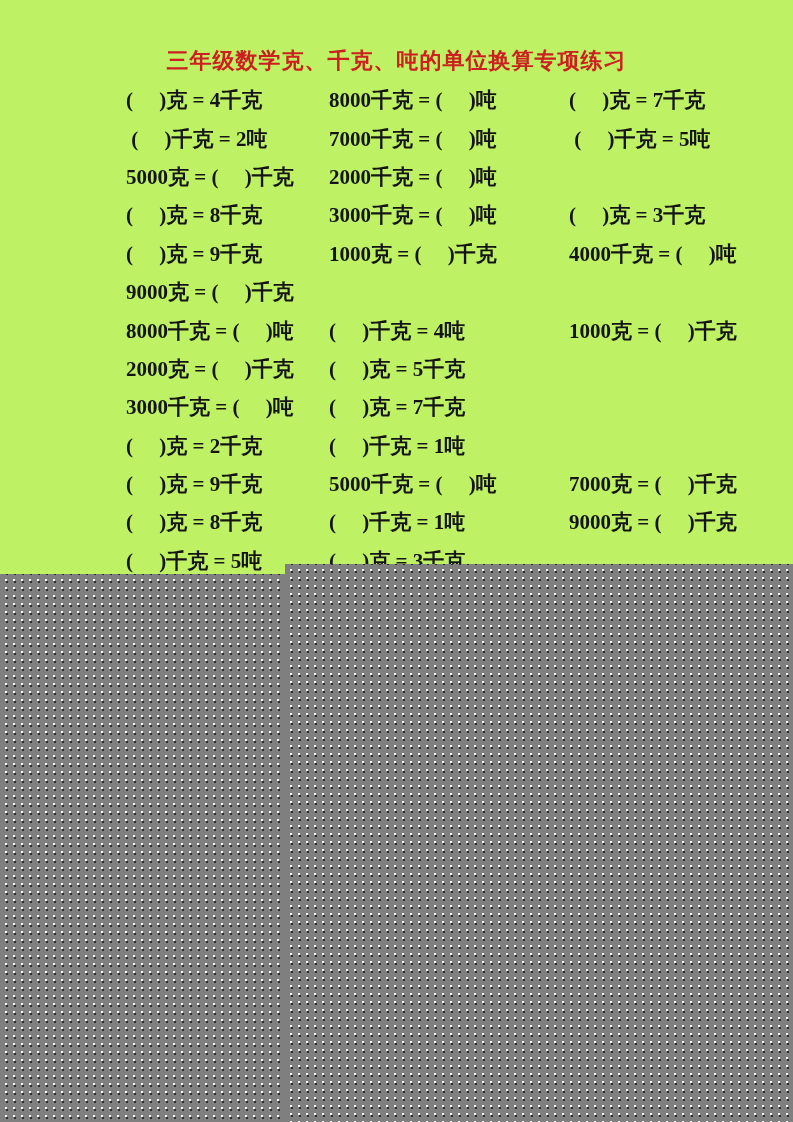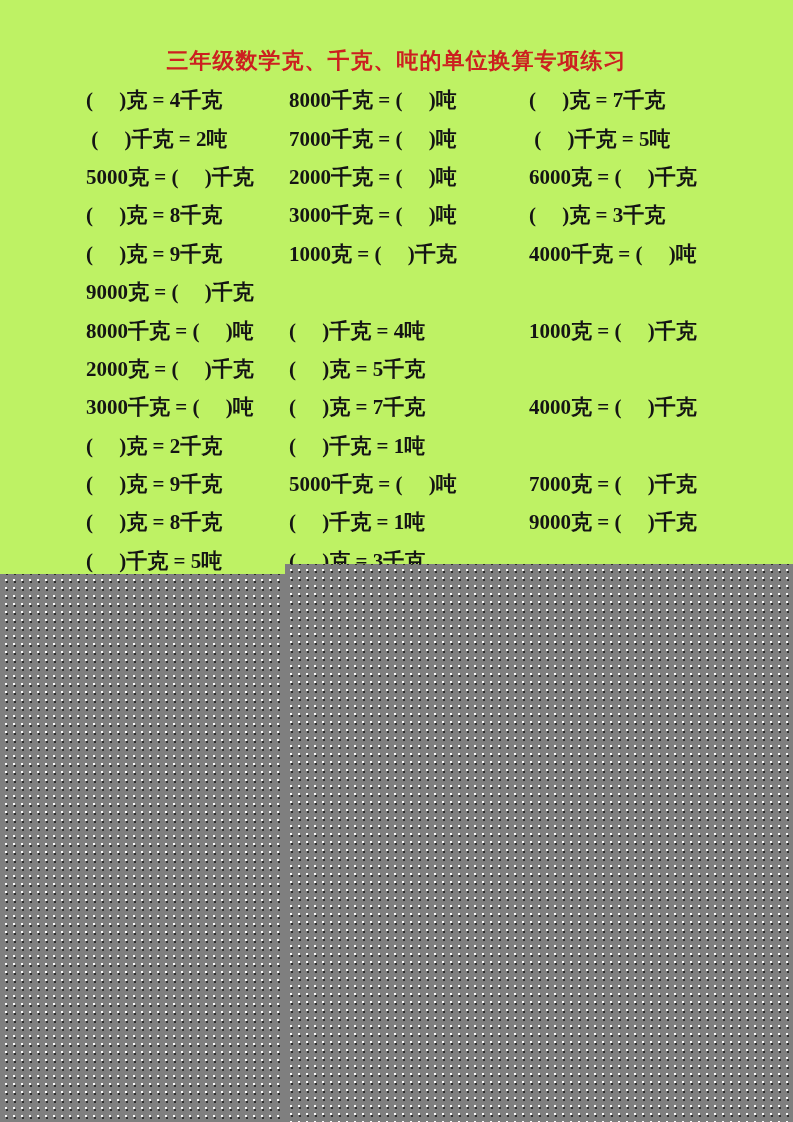--- a/index.html
+++ b/index.html
@@ -21,20 +21,21 @@
   .rows{position:absolute;top:81px;left:0;width:793px;}
   .row{
     display:grid;
     grid-template-columns:203px 240px auto;
     padding-left:86px;
     height:38.4px;
     align-items:center;
     font-size:21px;
     font-weight:bold;
     color:#141414;
+    margin-left:40px;
   }
   .cell{white-space:pre;overflow:visible;}
   .gray{
     position:absolute;
     background-color:#7f7f7f;
     background-image:
       radial-gradient(circle,#fbfbfb 0 1.1px,rgba(0,0,0,0) 1.25px),
       radial-gradient(circle,#2e2e2e 0 1.1px,rgba(0,0,0,0) 1.25px);
     background-size:8px 8px,8px 8px;
     background-position:2px 2px,3px 4px;
@@ -56,21 +57,20 @@
       <span class="cell">(     )克 = 7千克</span>
     </div>
     <div class="row">
       <span class="cell"> (     )千克 = 2吨</span>
       <span class="cell">7000千克 = (     )吨</span>
       <span class="cell"> (     )千克 = 5吨</span>
     </div>
     <div class="row">
       <span class="cell">5000克 = (     )千克</span>
       <span class="cell">2000千克 = (     )吨</span>
-      <span class="cell">6000克 = (     )千克</span>
     </div>
     <div class="row">
       <span class="cell">(     )克 = 8千克</span>
       <span class="cell">3000千克 = (     )吨</span>
       <span class="cell">(     )克 = 3千克</span>
     </div>
     <div class="row">
       <span class="cell">(     )克 = 9千克</span>
       <span class="cell">1000克 = (     )千克</span>
       <span class="cell">4000千克 = (     )吨</span>
@@ -83,21 +83,20 @@
       <span class="cell">(     )千克 = 4吨</span>
       <span class="cell">1000克 = (     )千克</span>
     </div>
     <div class="row">
       <span class="cell">2000克 = (     )千克</span>
       <span class="cell">(     )克 = 5千克</span>
     </div>
     <div class="row">
       <span class="cell">3000千克 = (     )吨</span>
       <span class="cell">(     )克 = 7千克</span>
-      <span class="cell">4000克 = (     )千克</span>
     </div>
     <div class="row">
       <span class="cell">(     )克 = 2千克</span>
       <span class="cell">(     )千克 = 1吨</span>
     </div>
     <div class="row">
       <span class="cell">(     )克 = 9千克</span>
       <span class="cell">5000千克 = (     )吨</span>
       <span class="cell">7000克 = (     )千克</span>
     </div>

